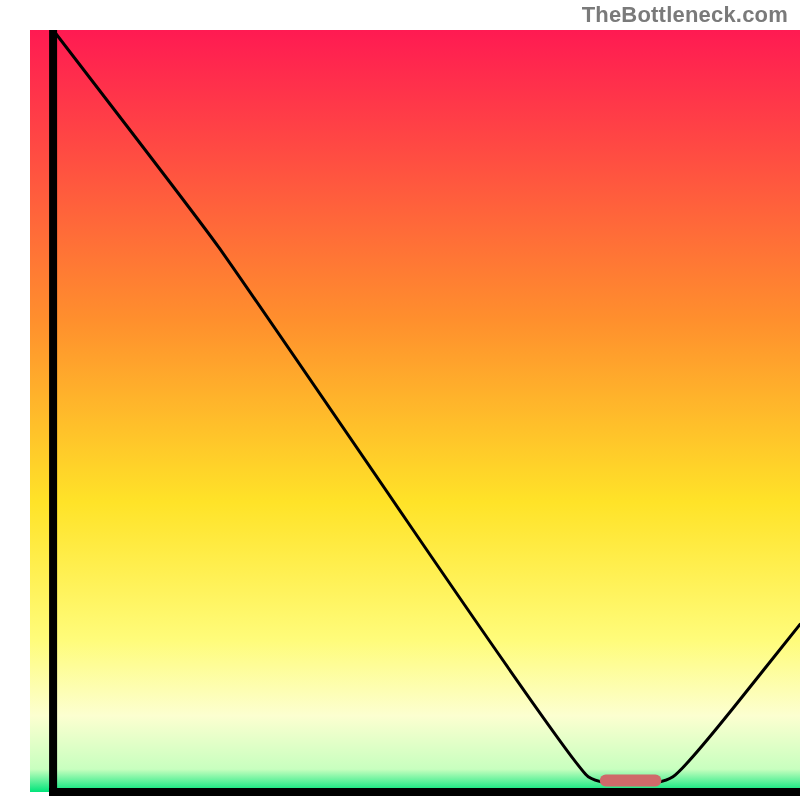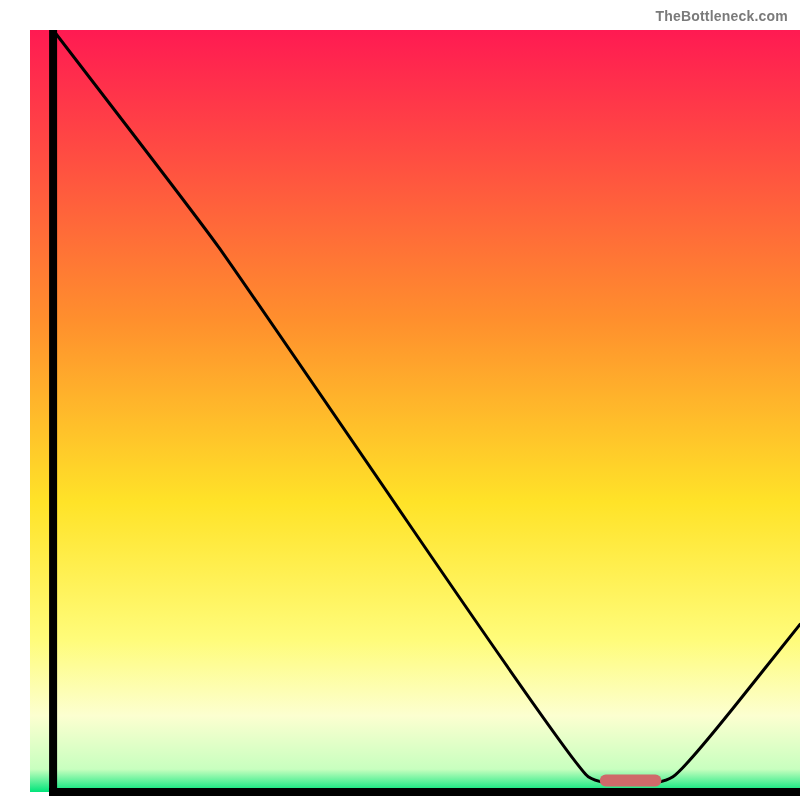--- a/index.html
+++ b/index.html
@@ -11,23 +11,23 @@
     background: #fff;
     font-family: Arial, Helvetica, sans-serif;
   }
   .wrap {
     position: relative;
     width: 800px;
     height: 800px;
   }
   .attribution {
     position: absolute;
-    top: 8px;
+    top: 2px;
     right: 12px;
-    font-size: 14px;
+    font-size: 22px;
     font-weight: 600;
     color: #7a7a7a;
     letter-spacing: 0.2px;
     user-select: none;
   }
   svg.chart {
     position: absolute;
     left: 0;
     top: 0;
   }

